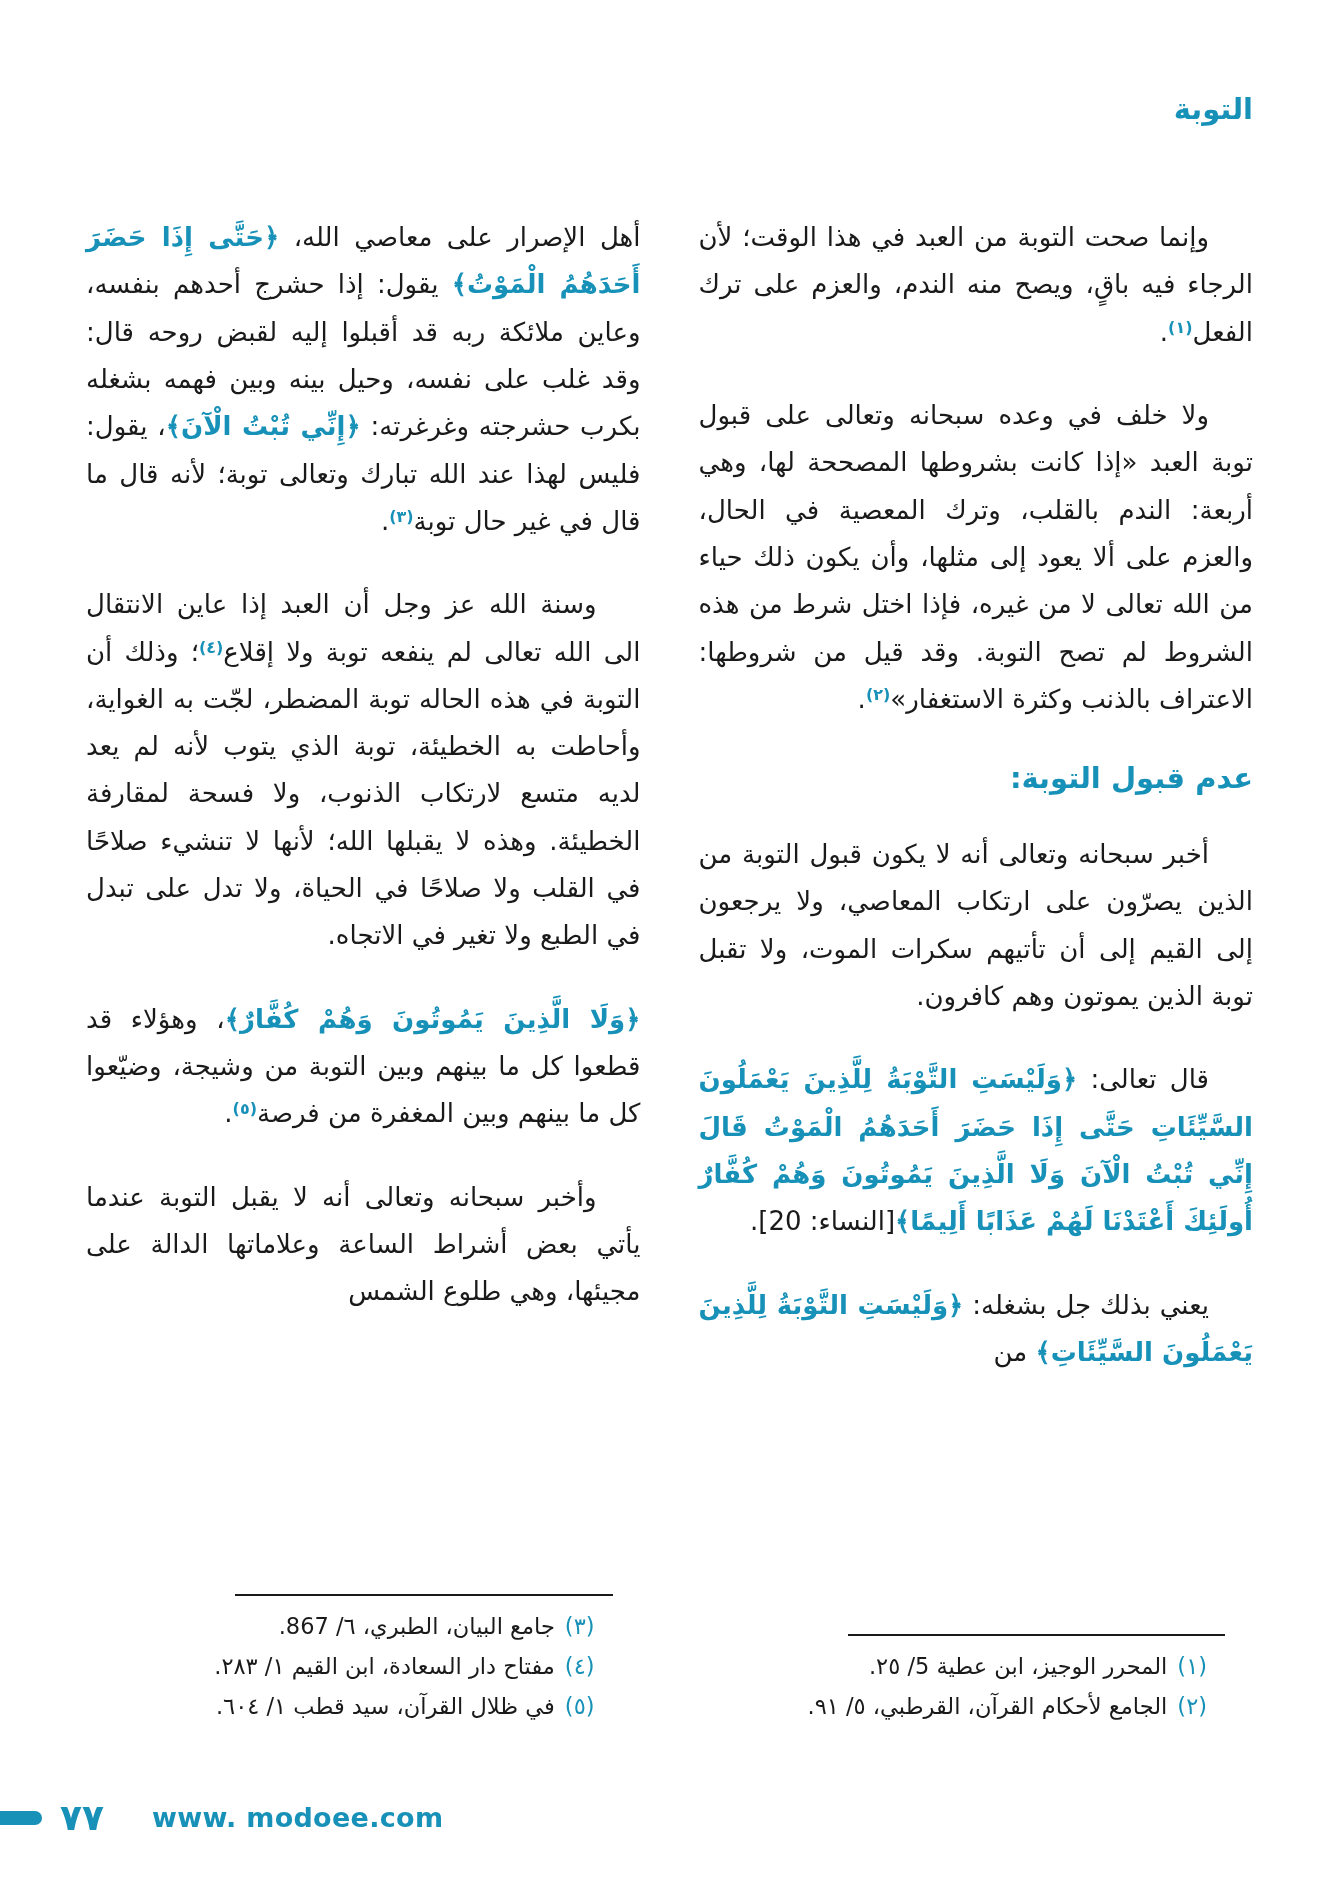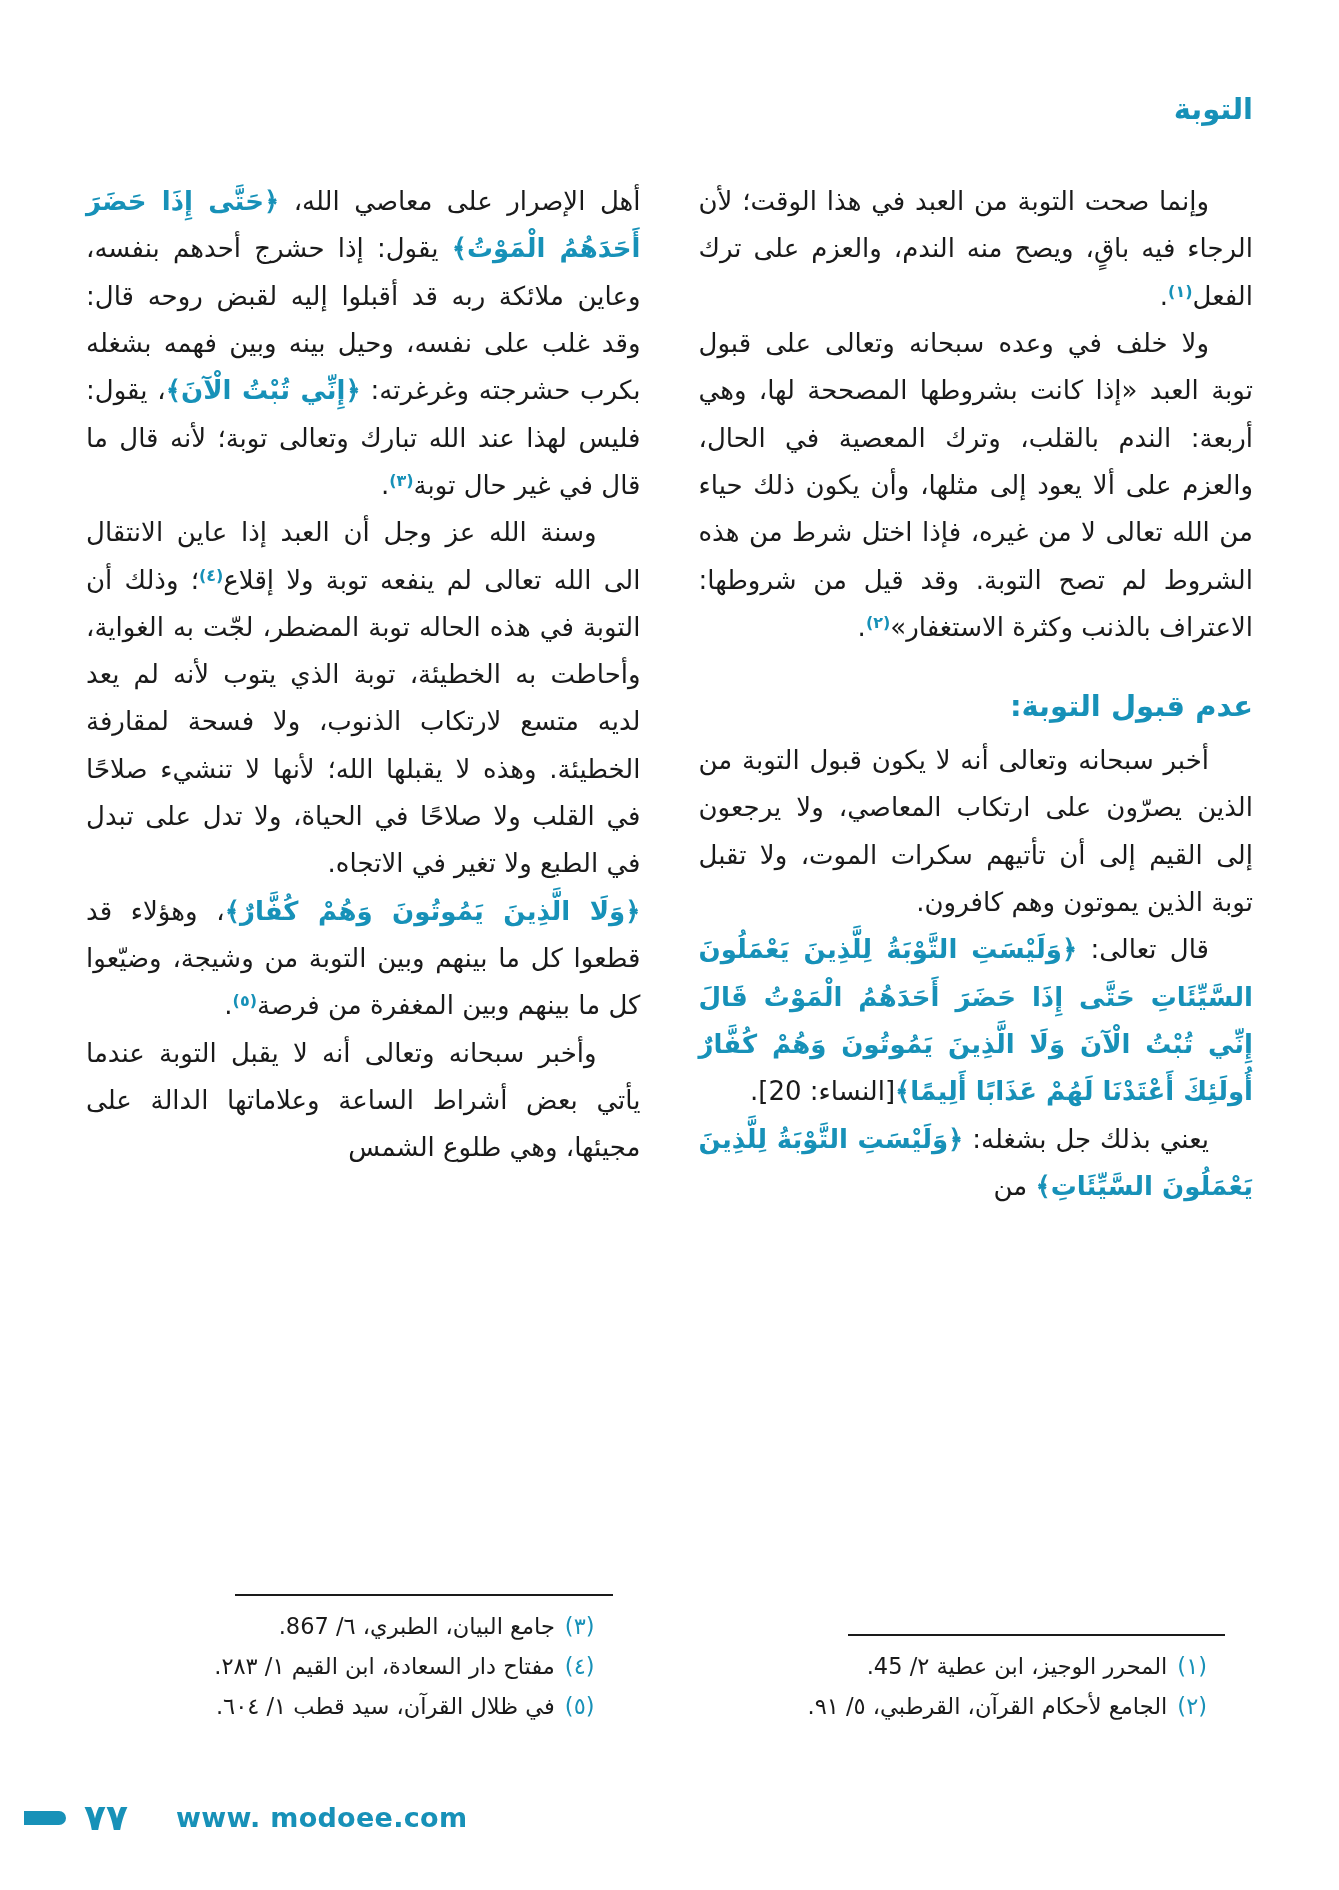--- a/index.html
+++ b/index.html
@@ -26,20 +26,21 @@
     display:flex; gap:58px;
   }
   .col { flex:1 1 0; display:flex; flex-direction:column; min-width:0; }
   .blocks { flex:0 0 auto; }
 
   .block-para {
     font-size:26px; line-height:1.82;
     text-align:justify; text-justify:inter-word;
     text-indent:44px;
     color:var(--body, #1a1a1a);
+    margin-top:36px;
   }
   .block-para.noindent { text-indent:0; }
 
   .block-heading {
     color:var(--accent);
     font-size:29px; font-weight:bold;
     margin:38px 0 14px 0;
   }
 
   .seg-quran { color:var(--accent); font-weight:bold; }
@@ -62,21 +63,20 @@
     display:flex; gap:10px;
     font-size:22.5px; line-height:1.78;
     color:var(--body, #1a1a1a);
   }
   .fn-num { color:var(--accent); flex:0 0 auto; }
 
   .page-footer {
     position:absolute; left:0; bottom:52px;
     display:flex; direction:ltr; align-items:center;
     gap:18px;
-    padding-left:24px;
   }
   .footer-bar {
     width:42px; height:14px;
     background:var(--accent);
     border-radius:0 8px 8px 0;
     display:inline-block;
   }
   .page-number {
     color:var(--accent);
     font-size:36px; font-weight:bold;
@@ -105,21 +105,21 @@
           <h2 class="block-heading">عدم قبول التوبة:</h2>
           <p class="block-para"><span class="seg-text">أخبر سبحانه وتعالى أنه لا يكون قبول التوبة من الذين يصرّون على ارتكاب المعاصي، ولا يرجعون إلى القيم إلى أن تأتيهم سكرات الموت، ولا تقبل توبة الذين يموتون وهم كافرون.</span></p>
           <p class="block-para"><span class="seg-text">قال تعالى: </span><span class="seg-quran">﴿وَلَيْسَتِ التَّوْبَةُ لِلَّذِينَ يَعْمَلُونَ السَّيِّئَاتِ حَتَّى إِذَا حَضَرَ أَحَدَهُمُ الْمَوْتُ قَالَ إِنِّي تُبْتُ الْآنَ وَلَا الَّذِينَ يَمُوتُونَ وَهُمْ كُفَّارٌ أُولَئِكَ أَعْتَدْنَا لَهُمْ عَذَابًا أَلِيمًا﴾</span><span class="seg-text">[النساء: 20].</span></p>
           <p class="block-para"><span class="seg-text">يعني بذلك جل بشغله: </span><span class="seg-quran">﴿وَلَيْسَتِ التَّوْبَةُ لِلَّذِينَ يَعْمَلُونَ السَّيِّئَاتِ﴾</span><span class="seg-text"> من</span></p>
         </div>
       <div class="footnotes">
         <div class="fn-rule"></div>
         <div class="footnotes-list">
             <div class="footnote">
               <span class="fn-num">(١)</span>
-              <span class="fn-text">المحرر الوجيز، ابن عطية ٢/ 45.</span>
+              <span class="fn-text">المحرر الوجيز، ابن عطية 5/ ٢٥.</span>
             </div>
             <div class="footnote">
               <span class="fn-num">(٢)</span>
               <span class="fn-text">الجامع لأحكام القرآن، القرطبي، ٥/ ٩١.</span>
             </div>
           </div>
       </div>
     </section>
 
     <section class="col">

